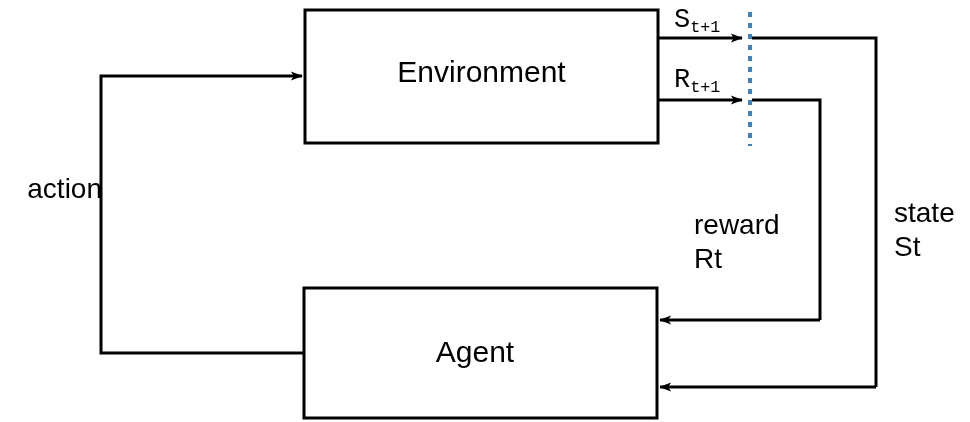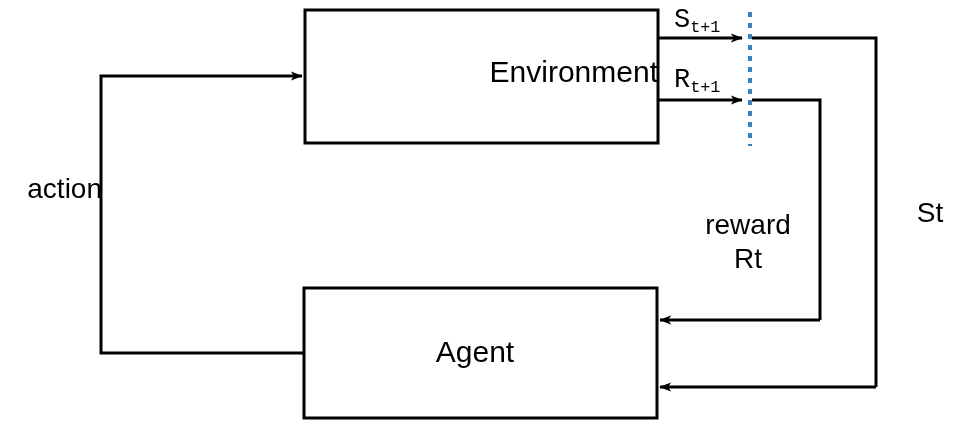--- a/index.html
+++ b/index.html
@@ -50,24 +50,24 @@
   }
   .label-stack {
     position: absolute;
     font-size: 28px;
     line-height: 1.22;
     color: #000;
     white-space: nowrap;
   }
   .label-stack .row { display: block; }
   .label-stack.align-right { text-align: right; }
-  .label-stack.align-center { text-align: center; }
+  .label-stack.align-center { text-align: left; }
 
   
-  #env-label      { left: 305px; top: 57px;  width: 353px; text-align: right; }
+  #env-label      { left: 305px; top: 57px;  width: 353px; }
   #agent-label    { left: 304px; top: 337px; width: 342px; }
 
   #label-s-next   { left: 674px; top: 6px; }
   #label-r-next   { left: 674px; top: 66px; }
 
   #label-action   { left: 0px;   top: 172px; width: 94px; padding-left: 8px; }
   #label-reward   { left: 694px; top: 208px; width: 108px; }
   #label-state    { left: 894px; top: 196px; width: 72px; }
 </style>
 </head>
@@ -116,16 +116,17 @@
   <div class="label-stack align-right" id="label-action">
     <span class="row">action</span>
   </div>
 
   <div class="label-stack align-center" id="label-reward">
     <span class="row">reward</span>
     <span class="row"><span>R</span><span class="sub">t</span></span>
   </div>
 
   <div class="label-stack align-center" id="label-state">
+    <span class="row">state</span>
     <span class="row"><span>S</span><span class="sub">t</span></span>
   </div>
 
 </div>
 
 </body></html>

